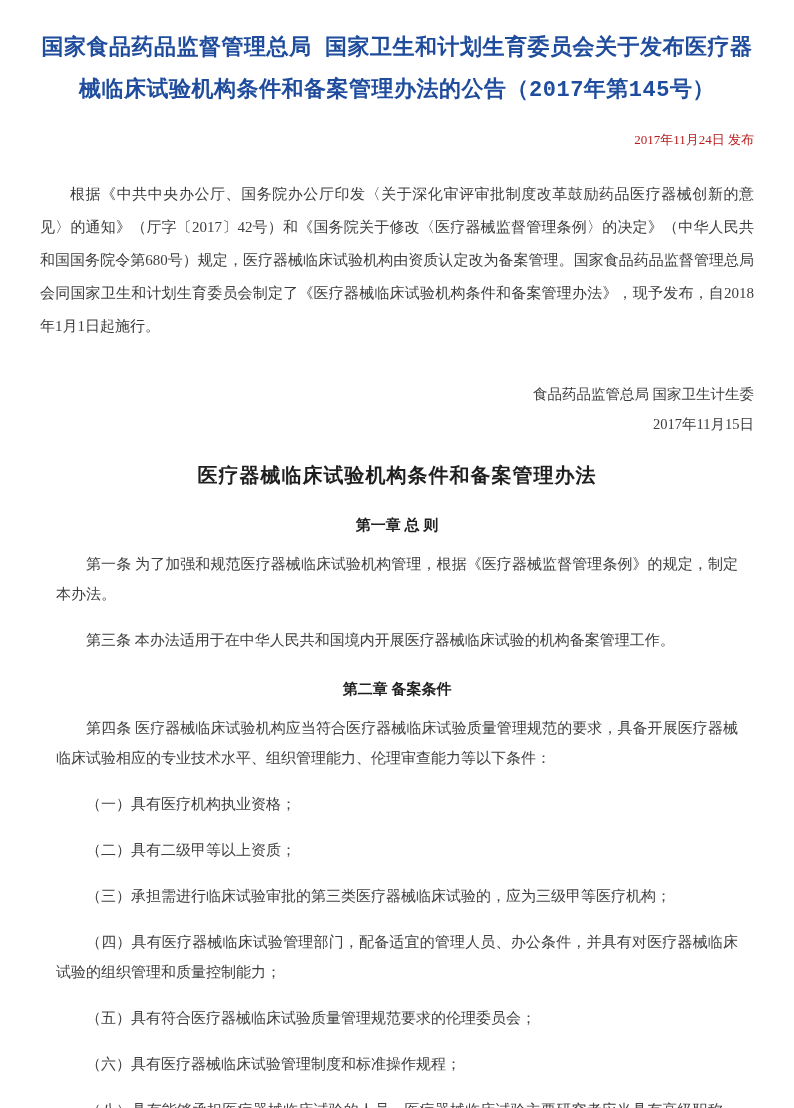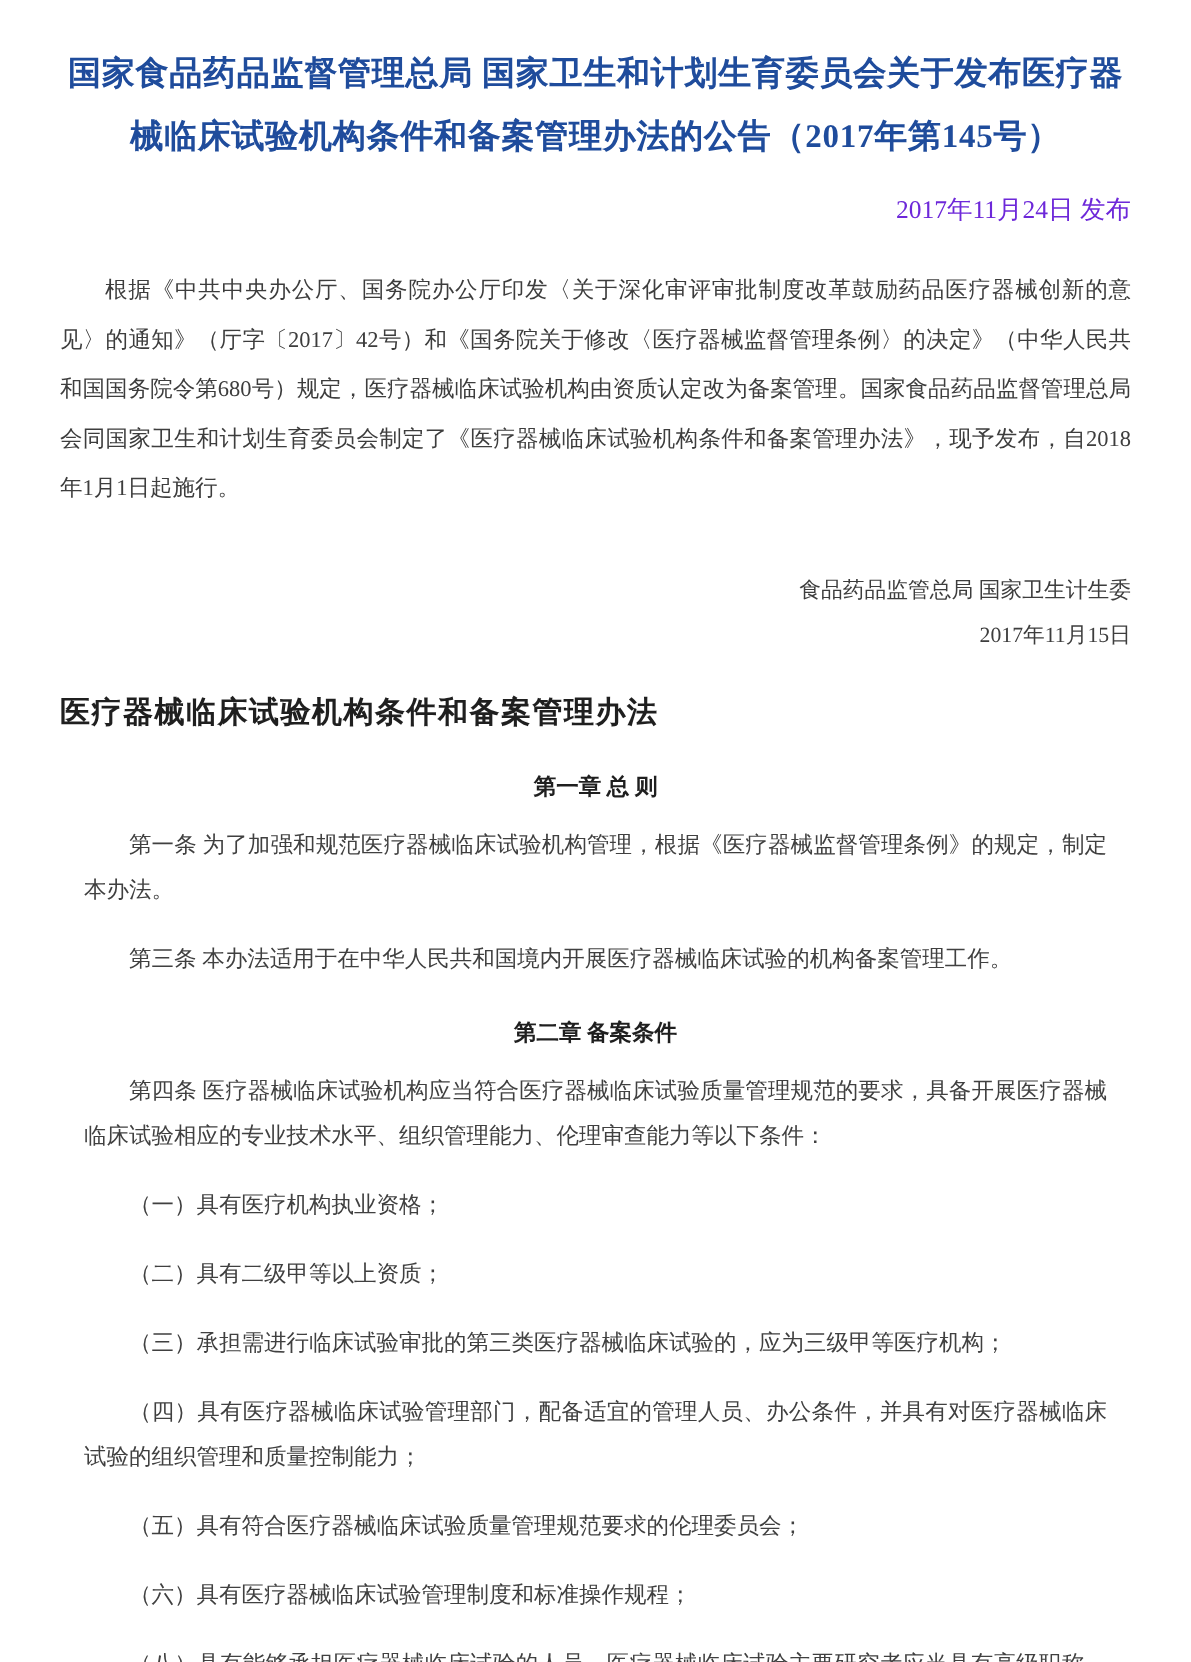--- a/index.html
+++ b/index.html
@@ -22,25 +22,26 @@
     background: #ffffff;
   }
   .ann-title {
     font-size: 22px;
     font-weight: bold;
     color: #1f4c9c;
     text-align: center;
     line-height: 42px;
     margin: 14px 0 0 0;
     letter-spacing: 0.5px;
+    font-family: Liberation Mono, monospace;
   }
   .pub-date {
     text-align: right;
-    font-size: 17px;
-    color: #6d28d9;
+    font-size: 13px;
+    color: #b91c1c;
     margin-top: 18px;
     line-height: 20px;
   }
   .intro {
     margin: 28px 0 0 0;
     font-size: 15px;
     line-height: 33px;
     text-indent: 2em;
     text-align: justify;
     color: #3d3d3d;
@@ -49,21 +50,21 @@
     text-align: right;
     font-size: 14.5px;
     color: #3d3d3d;
     line-height: 30px;
   }
   .sig-first { margin-top: 36px; }
   .reg-title {
     font-size: 20px;
     font-weight: bold;
     color: #1f1f1f;
-    text-align: left;
+    text-align: center;
     margin: 20px 0 0 0;
     line-height: 32px;
     letter-spacing: 1px;
   }
   .chapter-heading {
     font-size: 15px;
     font-weight: bold;
     color: #1f1f1f;
     text-align: center;
     margin: 22px 0 12px 0;

